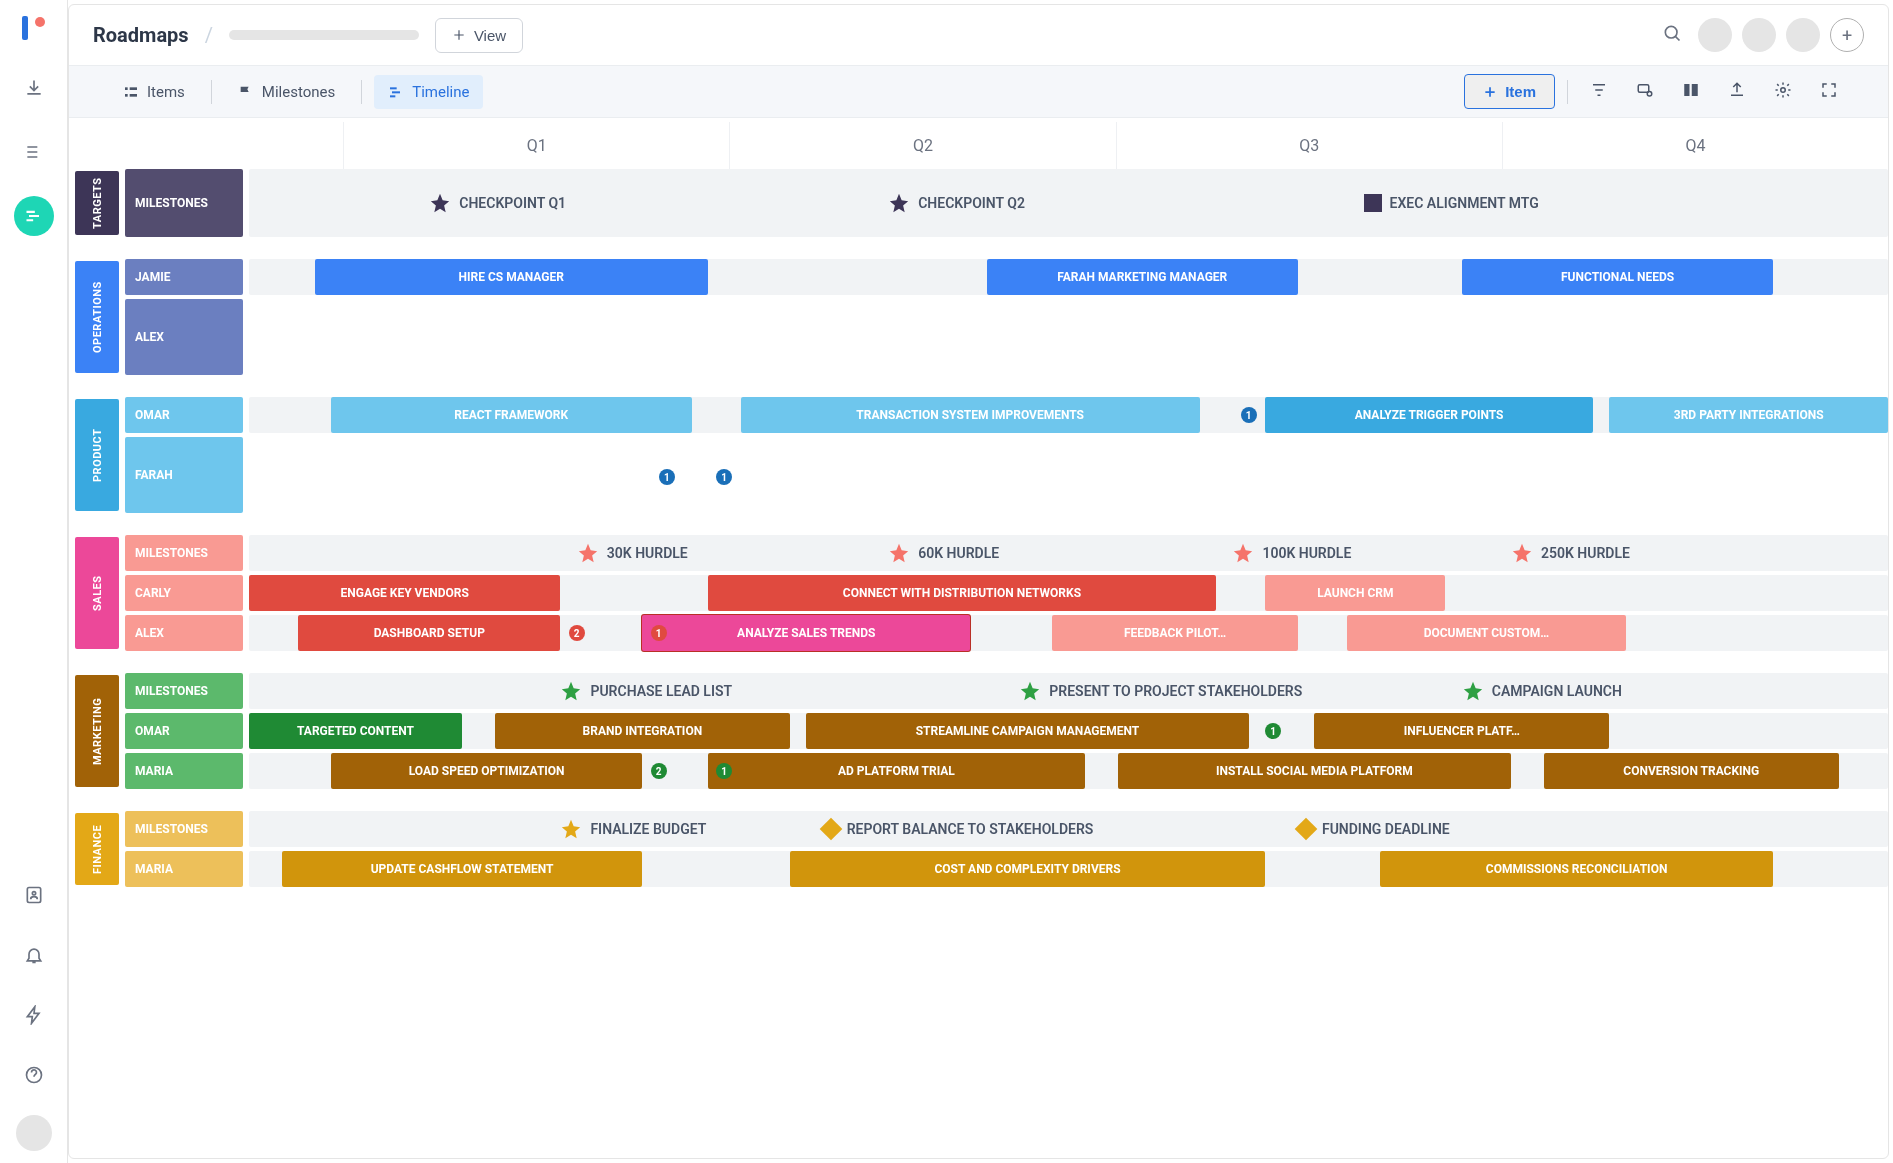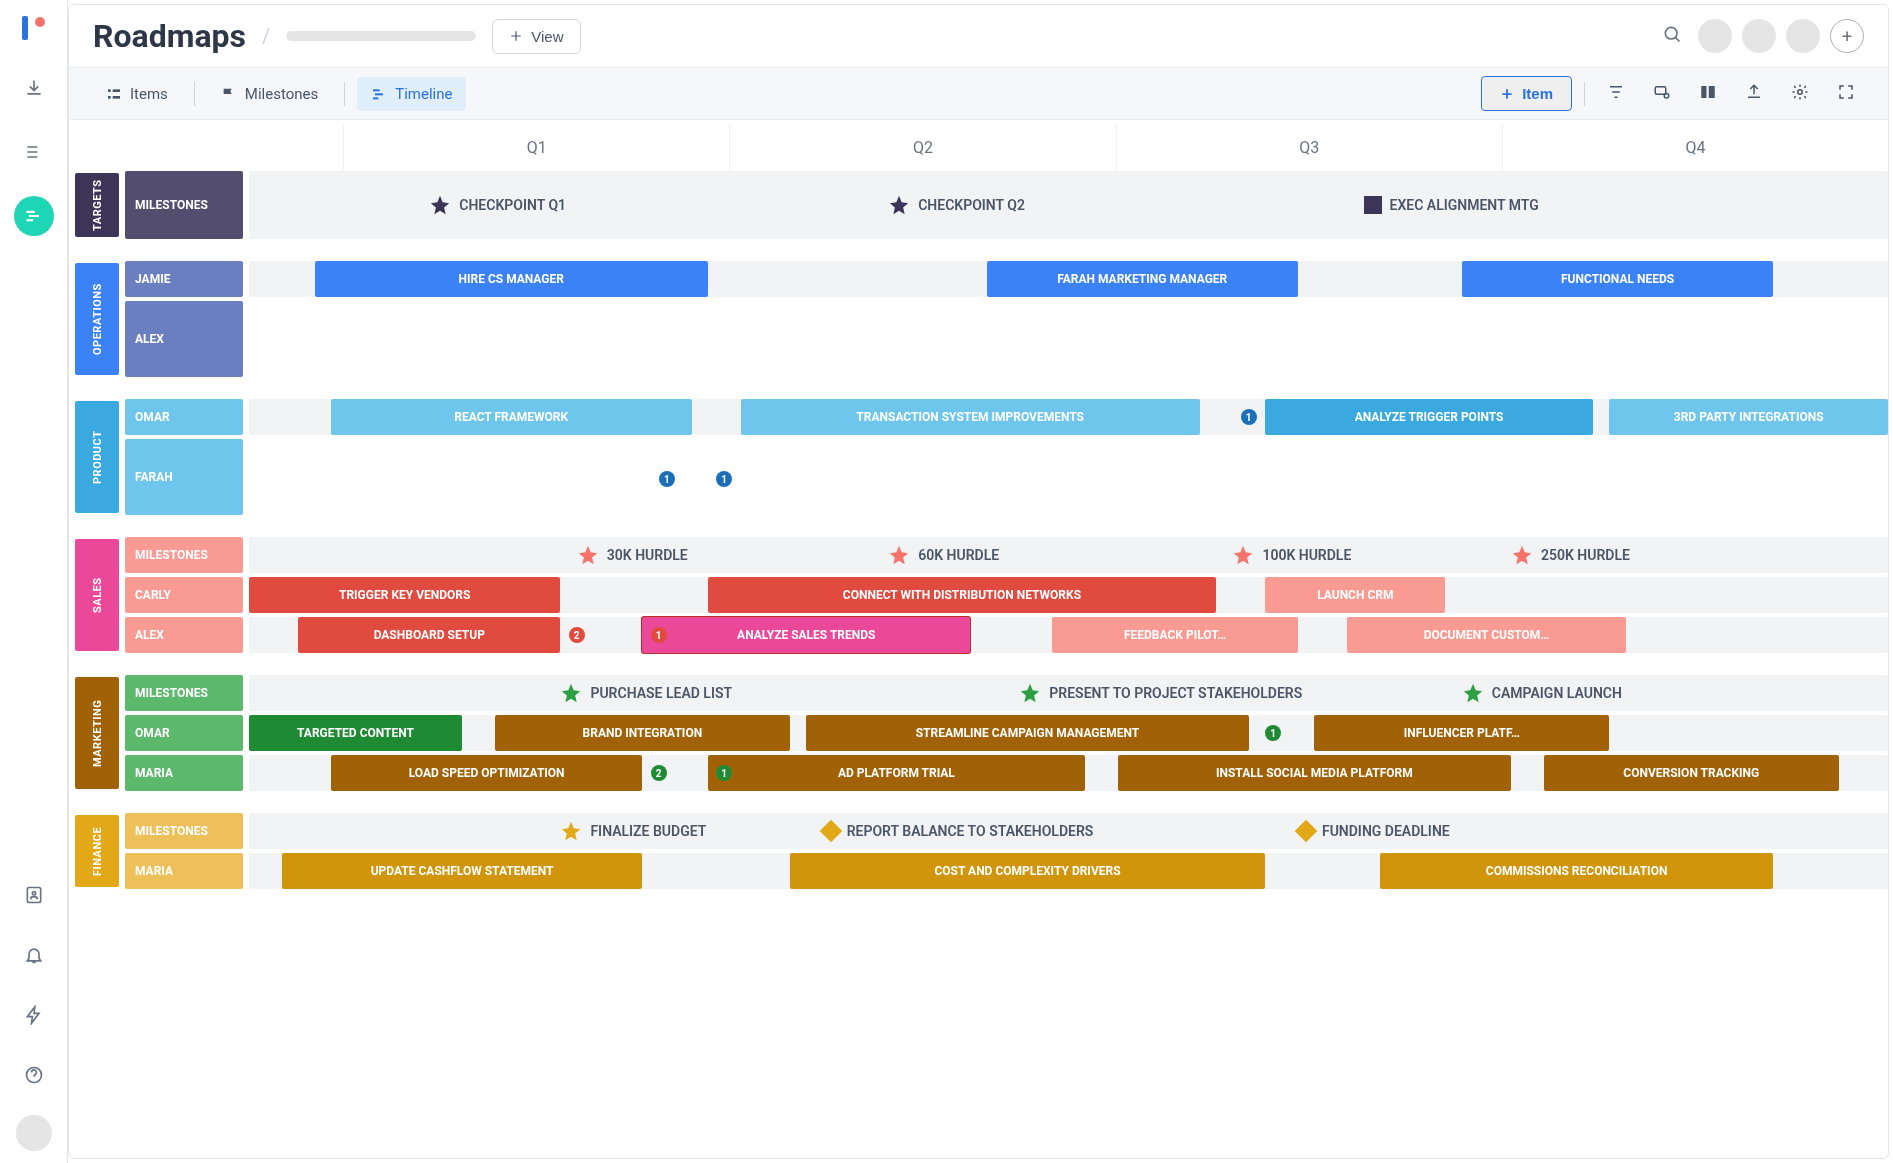--- a/index.html
+++ b/index.html
@@ -7,29 +7,29 @@
 .app { display: flex; height: 100vh; }
 .sidebar-left { width: 68px; background: #fff; border-right: 1px solid #e5e5e5; display: flex; flex-direction: column; align-items: center; padding: 12px 0; }
 .sidebar-left .logo { width: 32px; height: 32px; margin-bottom: 24px; }
 .sidebar-left .nav-group { display: flex; flex-direction: column; gap: 24px; align-items: center; }
 .sidebar-left .nav-icon { width: 40px; height: 40px; display: flex; align-items: center; justify-content: center; color: #6b7280; cursor: pointer; border-radius: 20px; }
 .sidebar-left .nav-icon.active { background: #1ed6b5; color: #fff; }
 .sidebar-left .bottom-group { margin-top: auto; display: flex; flex-direction: column; gap: 20px; align-items: center; }
 .sidebar-left .avatar-circle { width: 36px; height: 36px; border-radius: 50%; background: #e5e5e5; }
 .main { flex: 1; display: flex; flex-direction: column; border: 1px solid #e5e5e5; border-radius: 6px; margin: 4px 4px 4px 0; overflow: hidden; }
 .top-bar { display: flex; align-items: center; padding: 12px 24px; gap: 16px; }
-.top-bar .title { font-size: 32px; font-weight: 700; color: #2d3748; }
+.top-bar .title { font-size: 20px; font-weight: 700; color: #2d3748; }
 .top-bar .sep { color: #cbd5e0; font-size: 20px; }
 .top-bar .crumb-placeholder { width: 190px; height: 10px; background: #e5e5e5; border-radius: 5px; }
 .view-btn { display: inline-flex; align-items: center; gap: 8px; padding: 8px 16px; border: 1px solid #d1d5db; border-radius: 6px; font-size: 15px; color: #4a5568; background: #fff; cursor: pointer; }
 .top-bar .tb-right { margin-left: auto; display: flex; align-items: center; gap: 10px; }
 .top-bar .ghost-circle { width: 34px; height: 34px; background: #e5e5e5; border-radius: 50%; }
 .top-bar .plus-circle { width: 34px; height: 34px; border: 1.5px solid #b0b0b0; border-radius: 50%; display: flex; align-items: center; justify-content: center; color: #6b7280; font-size: 18px; cursor: pointer; }
 .top-bar .search { color: #6b7280; cursor: pointer; padding: 6px; }
-.toolbar { display: flex; align-items: center; padding: 8px 23px; background: #f5f7fa; gap: 8px; border-top: 1px solid #eaedf0; border-bottom: 1px solid #eaedf0; }
+.toolbar { display: flex; align-items: center; padding: 8px 40px; background: #f5f7fa; gap: 8px; border-top: 1px solid #eaedf0; border-bottom: 1px solid #eaedf0; }
 .toolbar .segment { display: flex; align-items: center; gap: 8px; padding: 8px 14px; color: #4a5568; font-size: 15px; border-radius: 4px; cursor: pointer; }
 .toolbar .segment.active { color: #2a72de; background: #e1eefc; }
 .toolbar .vdiv { width: 1px; height: 24px; background: #d1d5db; margin: 0 4px; }
 .toolbar .add-item { margin-left: auto; display: inline-flex; align-items: center; gap: 8px; padding: 8px 18px; border: 1.5px solid #2a72de; color: #2a72de; border-radius: 4px; font-weight: 600; font-size: 15px; cursor: pointer; }
 .toolbar .tool-icon { color: #4a5568; cursor: pointer; padding: 6px 10px; }
 .timeline-wrap { flex: 1; overflow: auto; position: relative; }
 .timeline { position: relative; }
 .time-header { display: flex; position: sticky; top: 4px; background: #fff; z-index: 20; }
 .time-header .lh-spacer { width: 274px; flex-shrink: 0; }
 .time-header .q { flex: 1; text-align: center; padding: 14px 0; color: #6b7280; font-size: 16px; border-left: 1px solid #eef0f3; }
@@ -311,21 +311,21 @@
                       <svg class="ms-star" viewBox="0 0 24 24" fill="#f5736a">
                         <path d="M12 2l2.9 6.9L22 10l-5.5 4.8L18.2 22 12 18.3 5.8 22l1.7-7.2L2 10l7.1-1.1z"></path>
                       </svg>
                       <span>250K HURDLE</span>
                     </div>
                   </div>
                 </div>
                 <div class="row">
                   <div class="person-label c-sales-l">CARLY</div>
                   <div class="track">
-                    <div class="bar c-sales-d" style="left:0%;width:19%;">TRIGGER KEY VENDORS</div>
+                    <div class="bar c-sales-d" style="left:0%;width:19%;">ENGAGE KEY VENDORS</div>
                     <div class="bar c-sales-d" style="left:28%;width:31%;">CONNECT WITH DISTRIBUTION NETWORKS</div>
                     <div class="bar c-sales-l" style="left:62%;width:11%;">LAUNCH CRM</div>
                   </div>
                 </div>
                 <div class="row">
                   <div class="person-label c-sales-l">ALEX</div>
                   <div class="track">
                     <div class="bar c-sales-d" style="left:3%;width:16%;">DASHBOARD SETUP</div>
                     <div class="bar c-sales" style="left:24%;width:20%;box-shadow:0 0 0 1px #b92f26;">ANALYZE SALES TRENDS</div>
                     <div class="bar c-sales-l" style="left:49%;width:15%;">FEEDBACK PILOT…</div>

